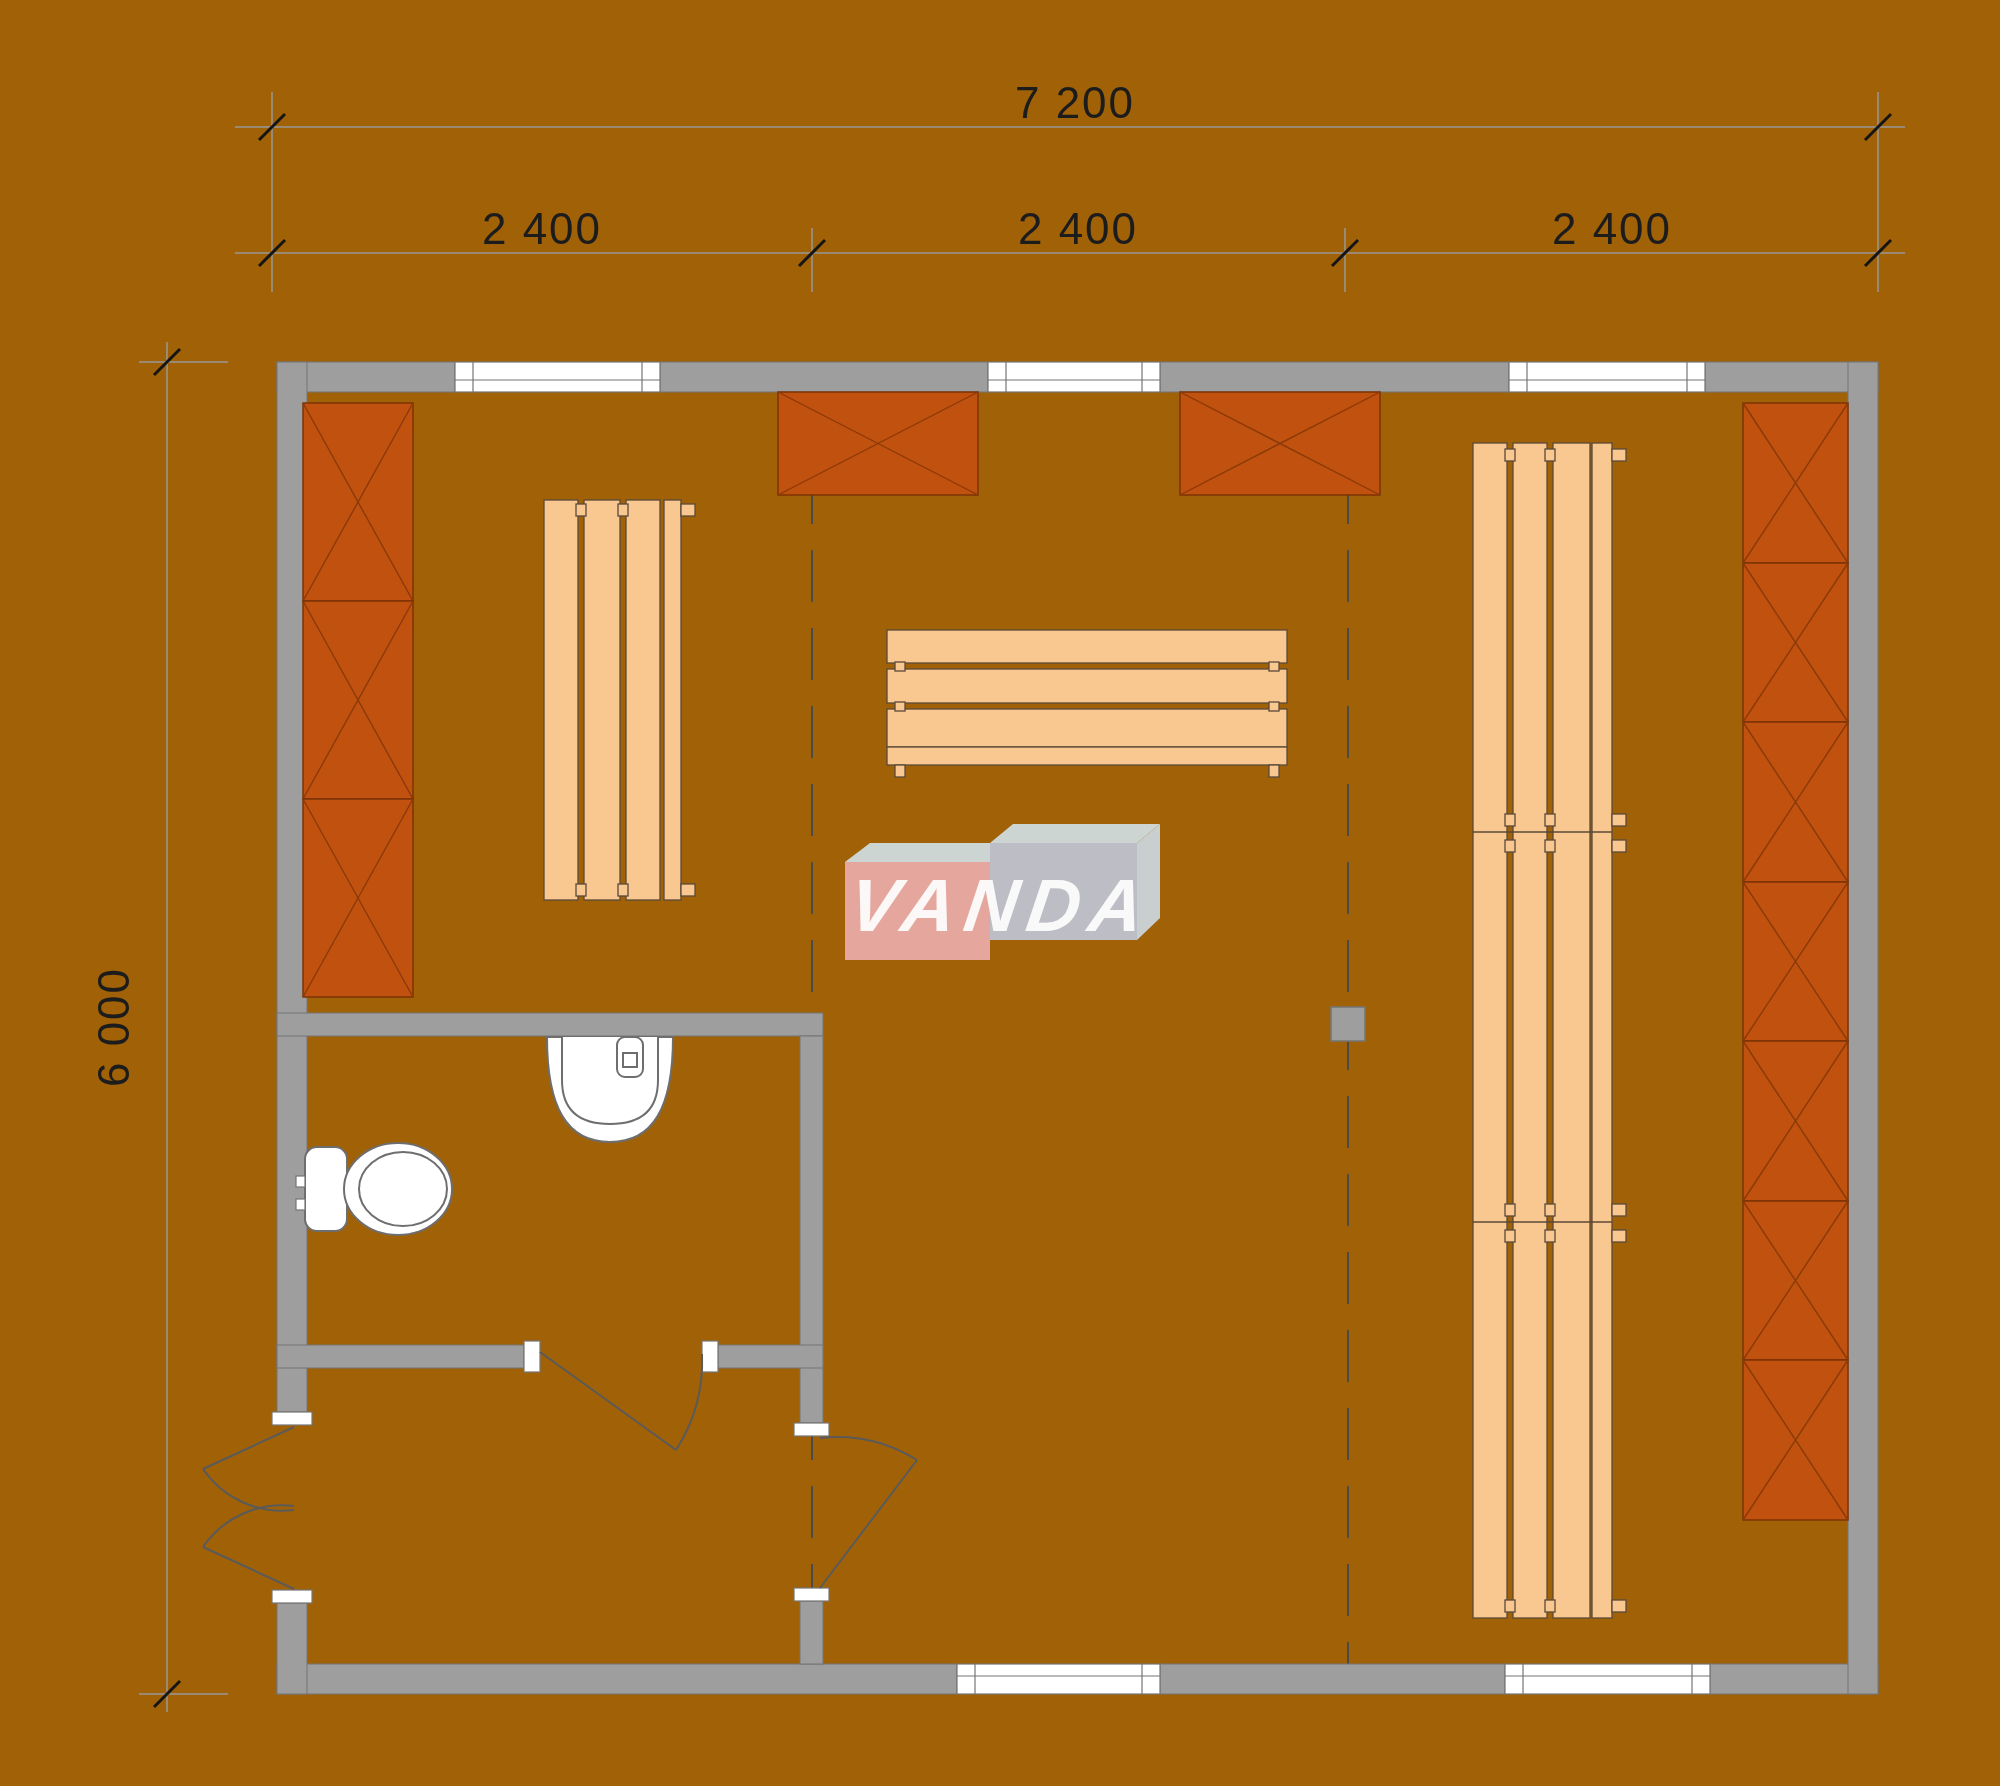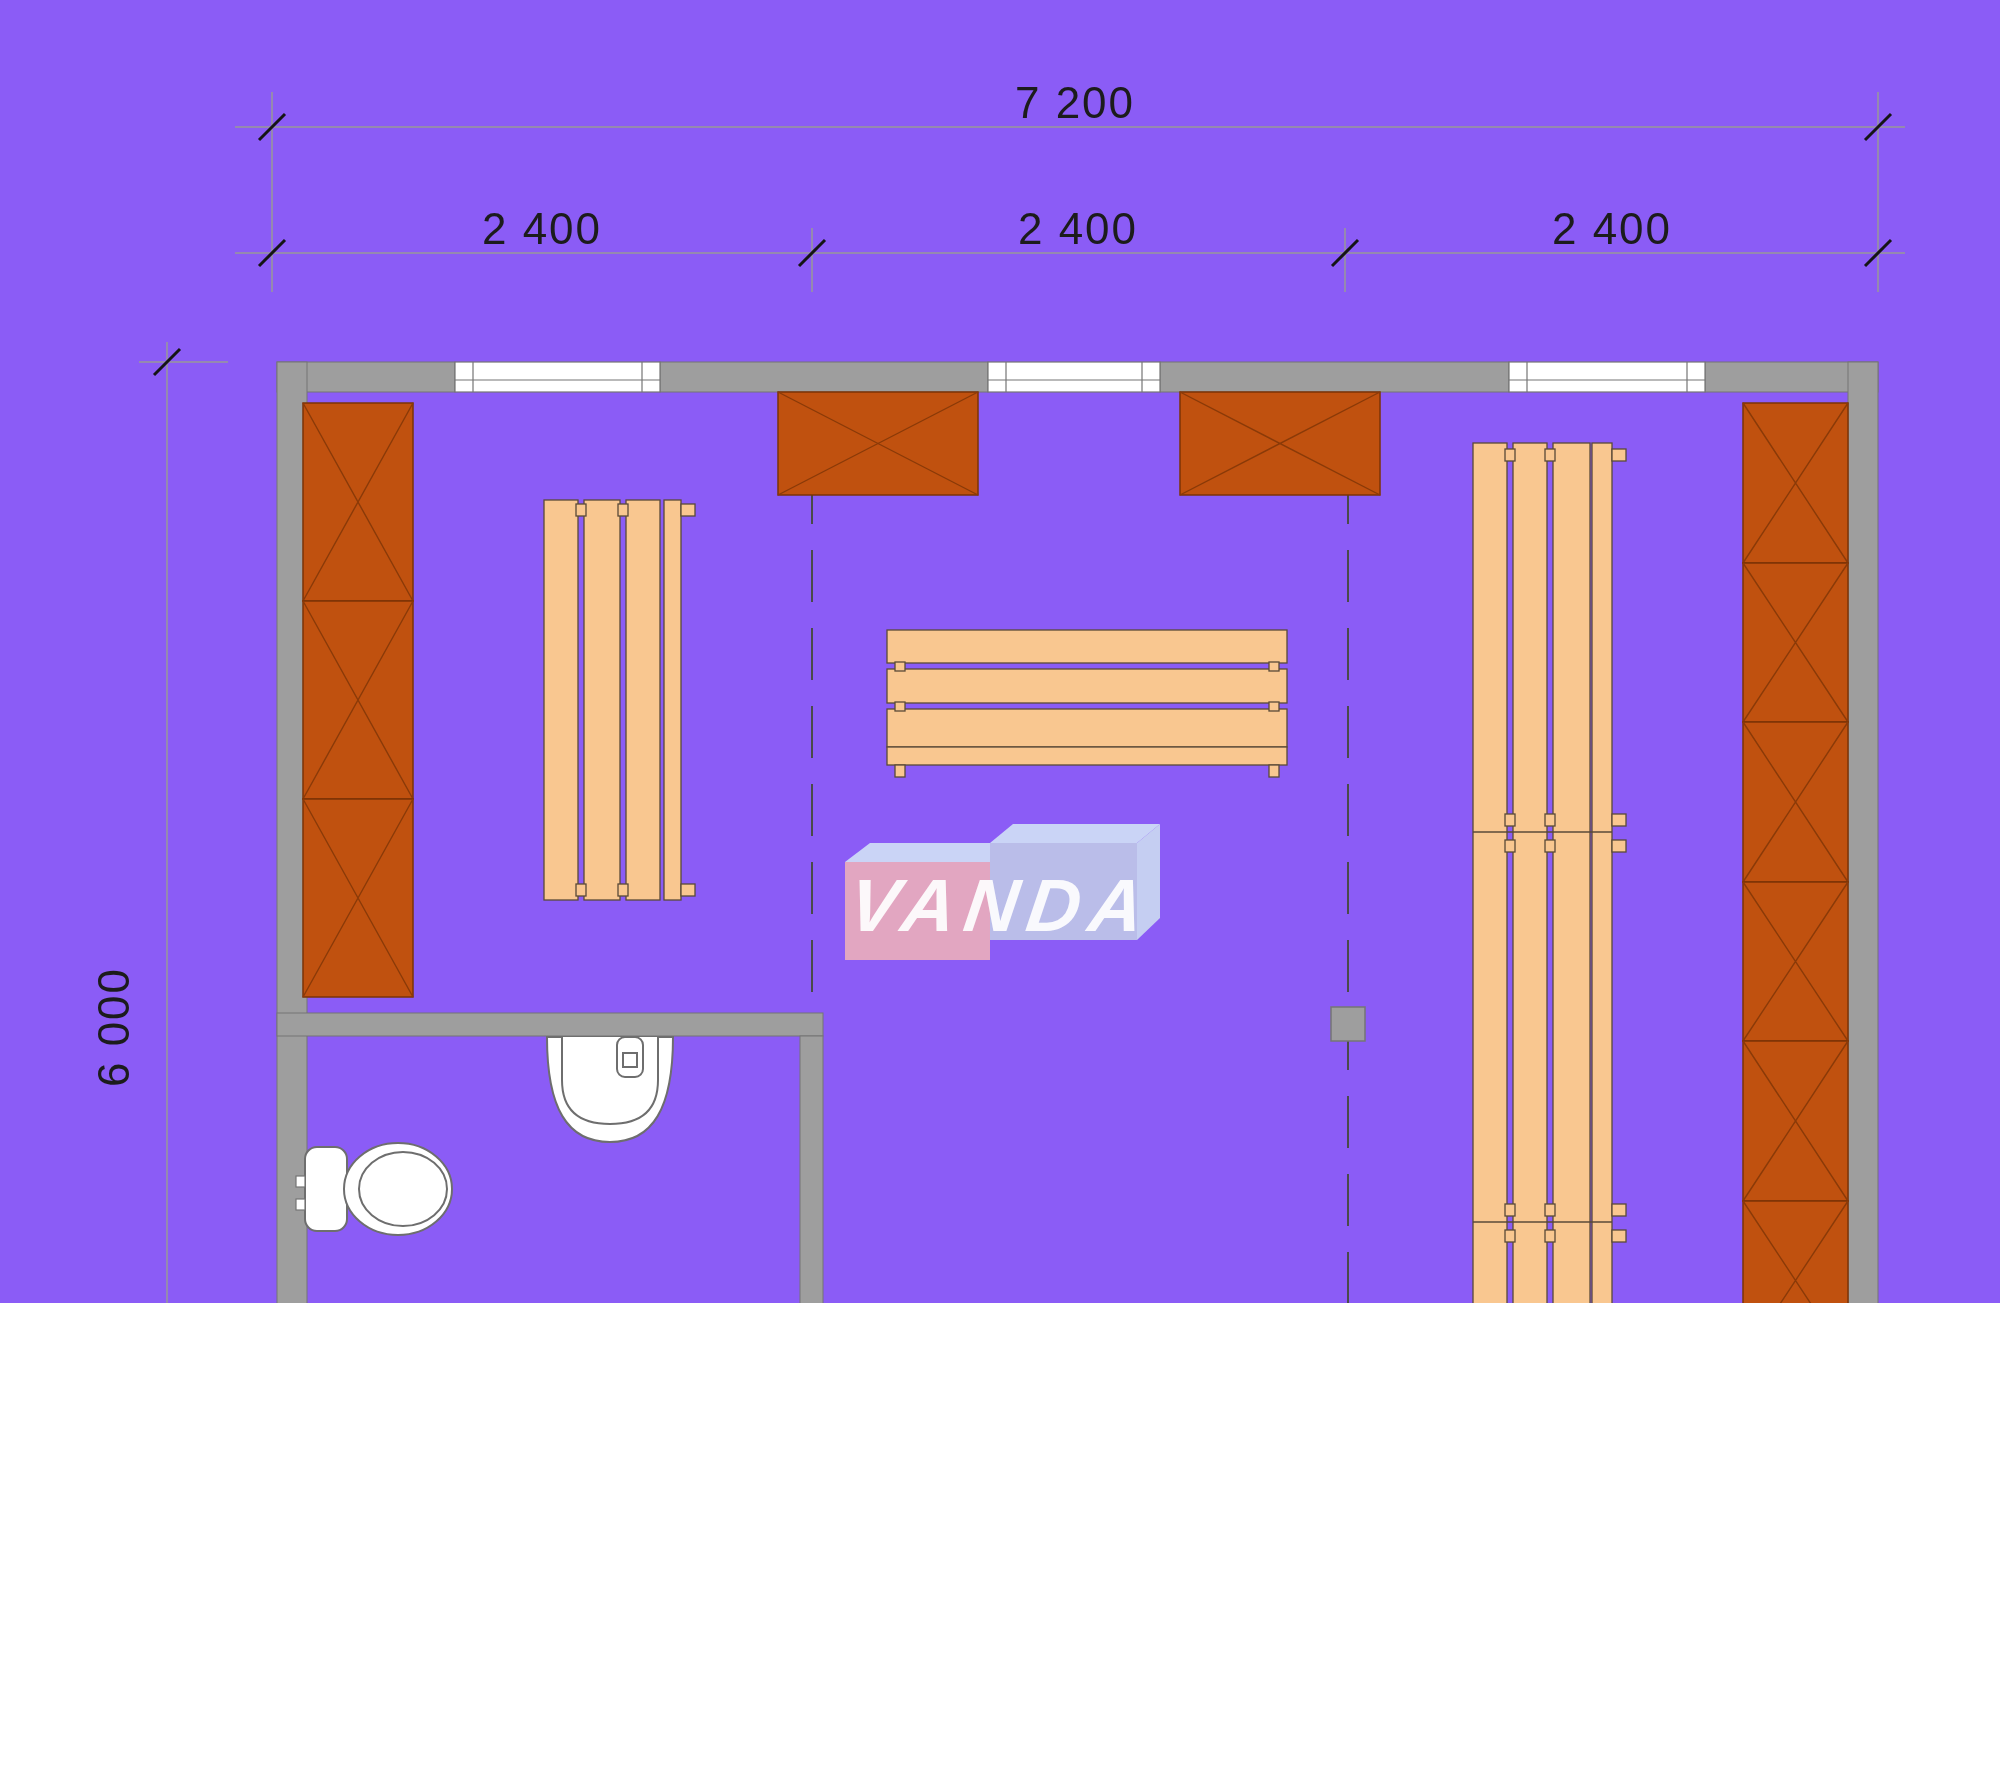--- a/index.html
+++ b/index.html
@@ -2,21 +2,21 @@
 <html style="--wall: #9e9e9e; --wall_edge: #757575; --cabinet: #c0510f; --cabinet_edge: #7c3306; --bench: #f9c790; --bench_edge: #5a4a38; --line: #4a4a4a; --dim_line: #999999; --dim_text: #1c1c1c; --fixture: #6e6e6e; --logo_pink: #f2b4b8; --logo_blue: #c3cfe7; --logo_top: #d5eaf7; --logo_side: #d0e2f2; --logo_text: #ffffff;"><head>
 <meta charset="utf-8">
 <style>
   :root{
     --wall:#9e9e9e; --wall_edge:#757575; --cabinet:#c0510f; --cabinet_edge:#7c3306;
     --bench:#f9c790; --bench_edge:#5a4a38; --line:#4a4a4a; --dim_line:#999999;
     --dim_text:#1c1c1c; --fixture:#6e6e6e; --logo_pink:#f2b4b8; --logo_blue:#c3cfe7;
     --logo_top:#d5eaf7; --logo_side:#d0e2f2; --logo_text:#ffffff;
   }
   html,body{margin:0;padding:0;background:#ffffff;}
-  #stage{position:relative;width:2000px;height:1303px;background:#8b5cf6;overflow:hidden;
+  #stage{position:relative;width:2000px;height:1786px;background:#a16207;overflow:hidden;
          font-family:"Liberation Sans", sans-serif;}
   #plan-svg{position:absolute;left:0;top:0;}
   .wall{fill:var(--wall);stroke:var(--wall_edge);stroke-width:1;}
   .win{fill:#ffffff;stroke:var(--wall_edge);stroke-width:1.2;}
   .winline{stroke:var(--wall_edge);stroke-width:1.2;}
   .cap{fill:#ffffff;stroke:var(--wall_edge);stroke-width:1.2;}
   .cab{fill:var(--cabinet);stroke:var(--cabinet_edge);stroke-width:1.5;}
   .cabx{stroke:#8a3a08;stroke-width:1.4;fill:none;}
   .bench{fill:var(--bench);stroke:var(--bench_edge);stroke-width:1.3;}
   .benchline{stroke:var(--bench_edge);stroke-width:1.3;}

